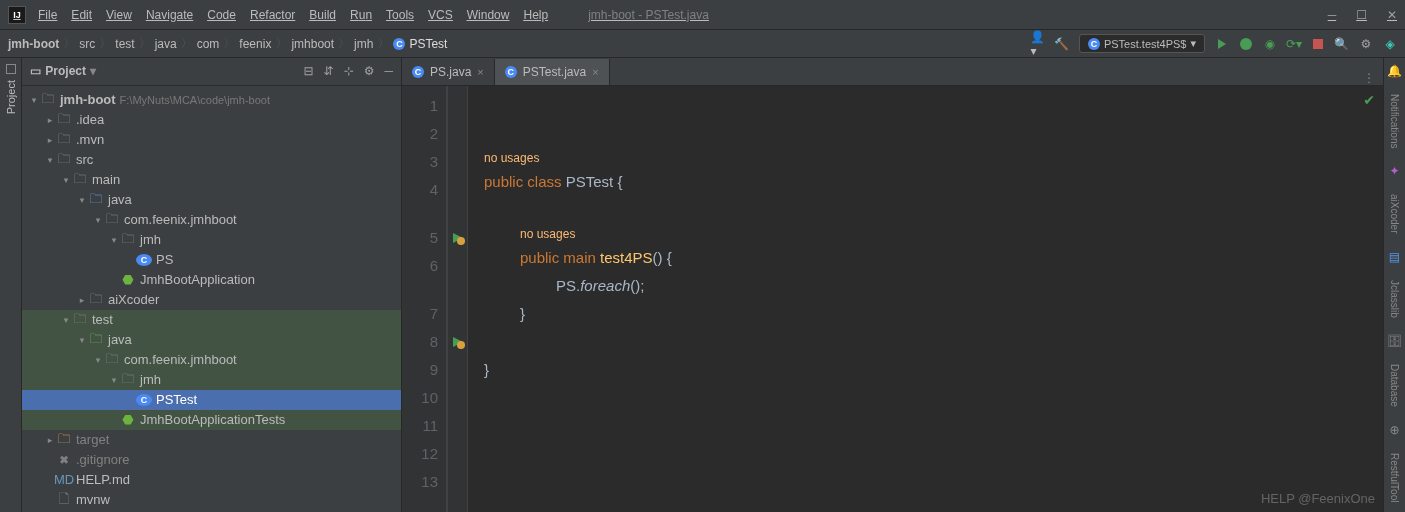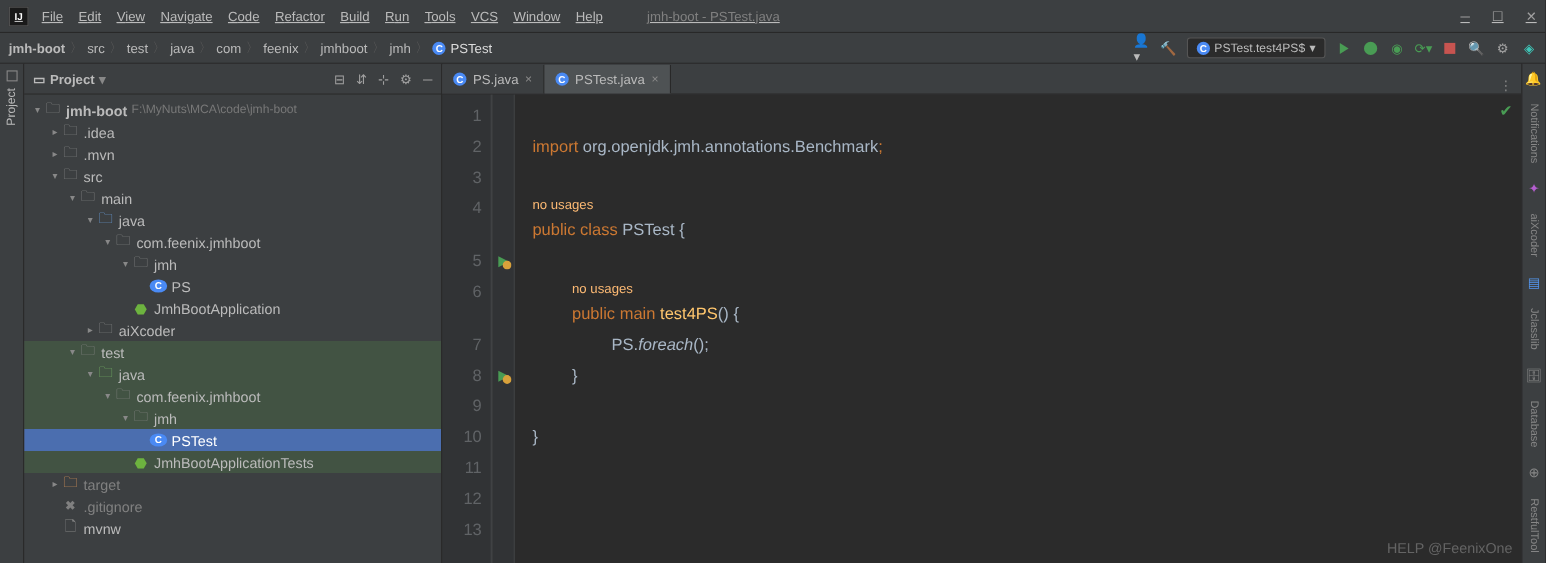--- a/index.html
+++ b/index.html
@@ -252,20 +252,25 @@
           <span class="node-icon folder-orange">🗀</span>
           <span class="file-txt">target</span>
         </div>
       <div class="tree-row" style="padding-left:22px">
           <span class="tw"></span>
           <span class="node-icon file-txt">🞮</span>
           <span class="file-txt">.gitignore</span>
         </div>
       <div class="tree-row" style="padding-left:22px">
           <span class="tw"></span>
+          <span class="node-icon" style="color:#6897bb">MD</span>
+          <span>HELP.md</span>
+        </div>
+      <div class="tree-row" style="padding-left:22px">
+          <span class="tw"></span>
           <span class="node-icon file-txt">🗋</span>
           <span>mvnw</span>
         </div>
     </div>
   </div>
 
   <div class="editor">
     <div class="tabs">
       <div class="tab">
           <span class="class-icon">C</span>
@@ -319,21 +324,20 @@
             </svg>
           </div>
         <div class="gm"></div>
           <div class="gm"></div>
           <div class="gm"></div>
           <div class="gm"></div>
           <div class="gm"></div>
       </div>
       <div class="code-lines">
         <div class="code-line"></div>
-        <div class="code-line"><span class="kw-or">import </span><span class="pkg">org.openjdk.jmh.annotations.Benchmark</span><span class="kw-or">;</span></div>
         <div class="code-line"></div>
         <div class="code-line hint" style="height:20px;line-height:20px">no usages</div>
         <div class="code-line"><span class="kw-or">public class </span><span class="str">PSTest</span><span class="str"> {</span></div>
         <div class="code-line"></div>
         <div class="code-line hint" style="height:20px;line-height:20px;padding-left:36px">no usages</div>
         <div class="code-line" style="padding-left:36px"><span class="kw-or">public main </span><span class="fn">test4PS</span><span class="str">() {</span></div>
         <div class="code-line" style="padding-left:72px"><span class="str">PS.</span><span class="it">foreach</span><span class="str">();</span></div>
         <div class="code-line" style="padding-left:36px"><span class="str">}</span></div>
         <div class="code-line"></div>
         <div class="code-line"><span class="str">}</span></div>

